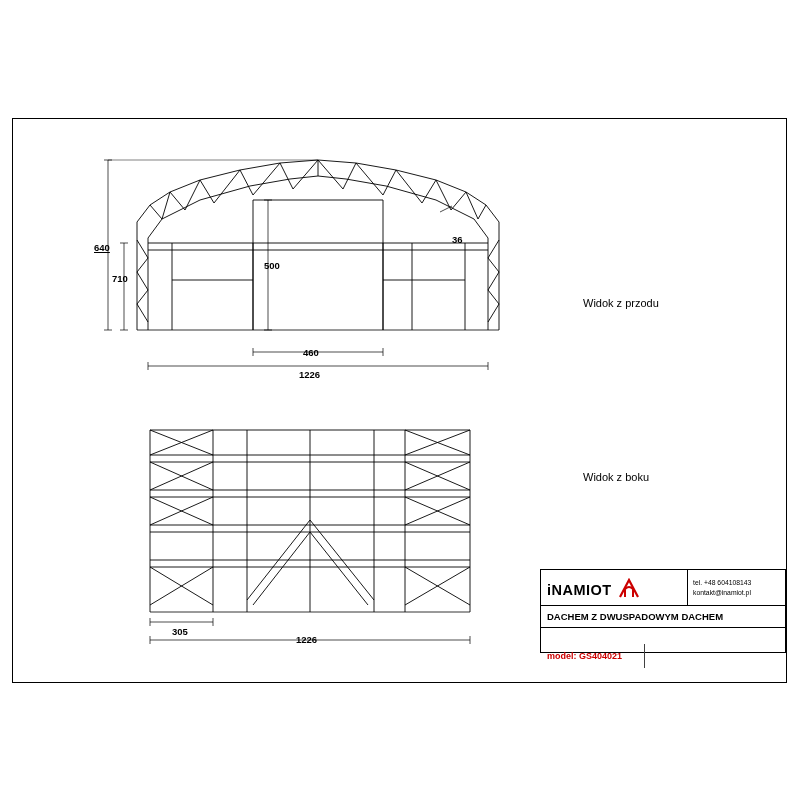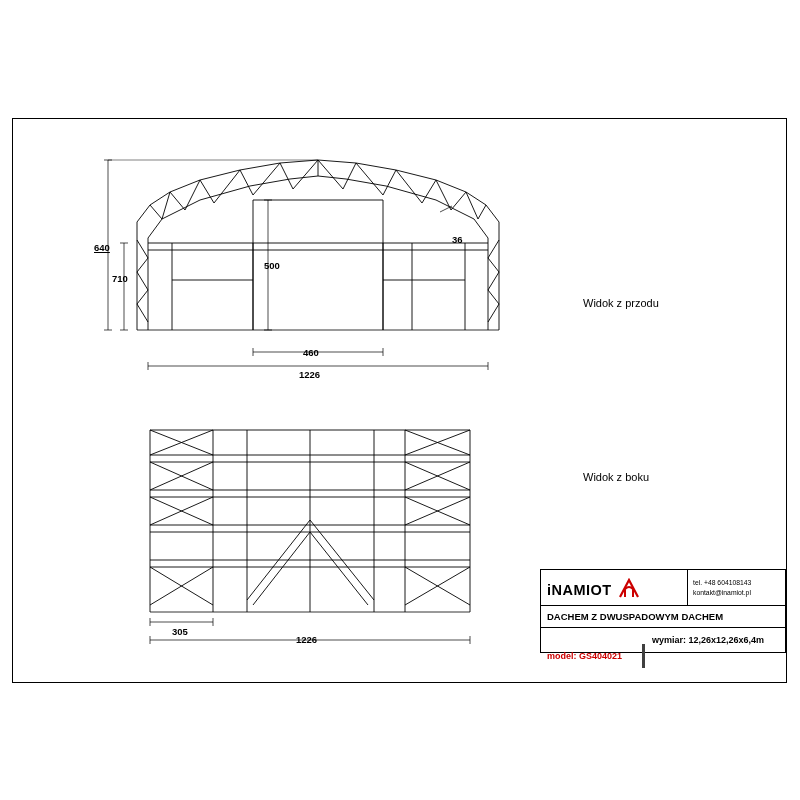--- a/index.html
+++ b/index.html
@@ -91,21 +91,21 @@
   }
   .tb-row3{
     height:24px;
     display:flex;align-items:center;
     font-size:9px;
     font-weight:bold;
   }
   .tb-model{
     width:104px;
     padding-left:6px;
-    border-right:3px solid #404040;
+    border-right:1px solid #404040;
     height:100%;
     display:flex;align-items:center;
     box-sizing:border-box;
     color:#cc0000;
     margin-top:32px;
   }
   .tb-size{
     padding-left:7px;
     display:flex;align-items:center;
     height:100%;
@@ -238,17 +238,16 @@
         </span>
       </div>
       <div class="contact">
         <span>tel. +48 604108143</span>
         <span>kontakt@inamiot.pl</span>
       </div>
     </div>
     <div class="tb-row2">DACHEM Z DWUSPADOWYM DACHEM</div>
     <div class="tb-row3">
       <div class="tb-model">model: GS404021</div>
-      <div class="tb-size">wymiar: 12,26x12,26x6,4m</div>
     </div>
   </div>
 
 </div>
 
 </body></html>

